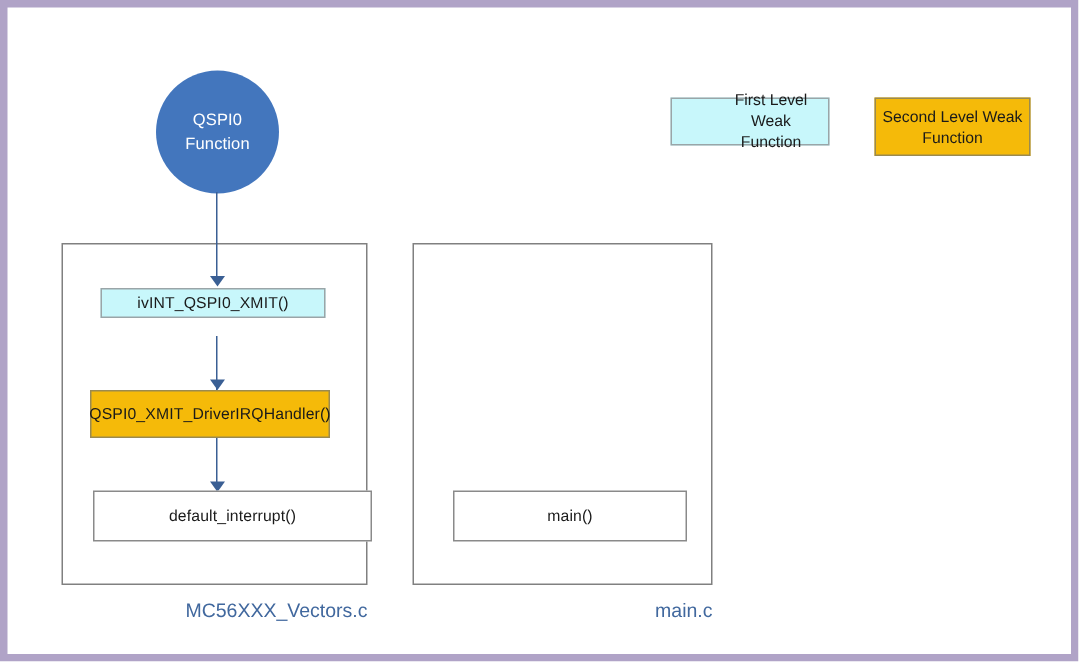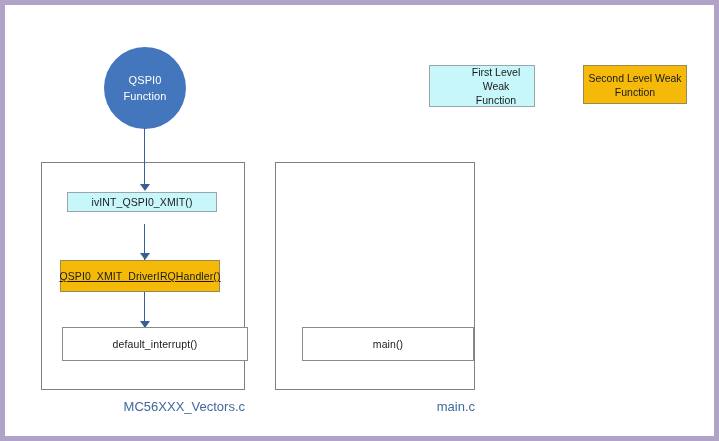--- a/index.html
+++ b/index.html
@@ -84,21 +84,20 @@
     color: #1a1a1a;
     letter-spacing: 0.1px;
   }
   .fn-weak1 {
     background: #c8f7fb;
     border: 1px solid #9aa5a8;
   }
   .fn-weak2 {
     background: #f5ba09;
     border: 1px solid #9a8a50;
-    text-decoration: underline;
   }
   .fn-plain {
     background: #ffffff;
     border: 1px solid #8a8a8a;
   }
 
   
   .legend-box {
     position: absolute;
     box-sizing: border-box;
@@ -122,21 +121,21 @@
 </head>
 <body>
 
 <div class="canvas">
 
   <div class="int-circle">
     <span>QSPI0</span>
     <span>Function</span>
   </div>
 
-  <div class="legend-box legend-key-1" style="left:424px; top:60px; width:106px; height:42px;padding-left:28px;">
+  <div class="legend-box legend-key-1" style="left:442px; top:60px; width:106px; height:32px;padding-left:28px;">
     <div>
       <div>First Level Weak</div>
       <div>Function</div>
     </div>
   </div>
 
   <div class="legend-box legend-key-2" style="left:578px; top:60px; width:104px; height:39px;">
     <div>
       <div>Second Level Weak</div>
       <div>Function</div>
@@ -161,21 +160,21 @@
     <span>QSPI0_XMIT_DriverIRQHandler()</span>
   </div>
 
   <div class="conn-line" style="left:139px; top:287px; height:36px;"></div>
   <div class="conn-head" style="left:135px; top:316px;"></div>
 
   <div class="fn-box fn-plain" style="left:57px; top:322px; width:186px; height:34px;">
     <span>default_interrupt()</span>
   </div>
 
-  <div class="fn-box fn-plain" style="left:297px; top:322px; width:172px; height:34px;">
+  <div class="fn-box fn-plain" style="left:297px; top:322px; width:156px; height:34px;">
     <span>main()</span>
   </div>
 
   <div class="file-label" style="left:36px; top:394px; width:204px;">MC56XXX_Vectors.c</div>
 
   <div class="file-label" style="left:270px; top:394px; width:200px;">main.c</div>
 
 </div>
 
 </body></html>

